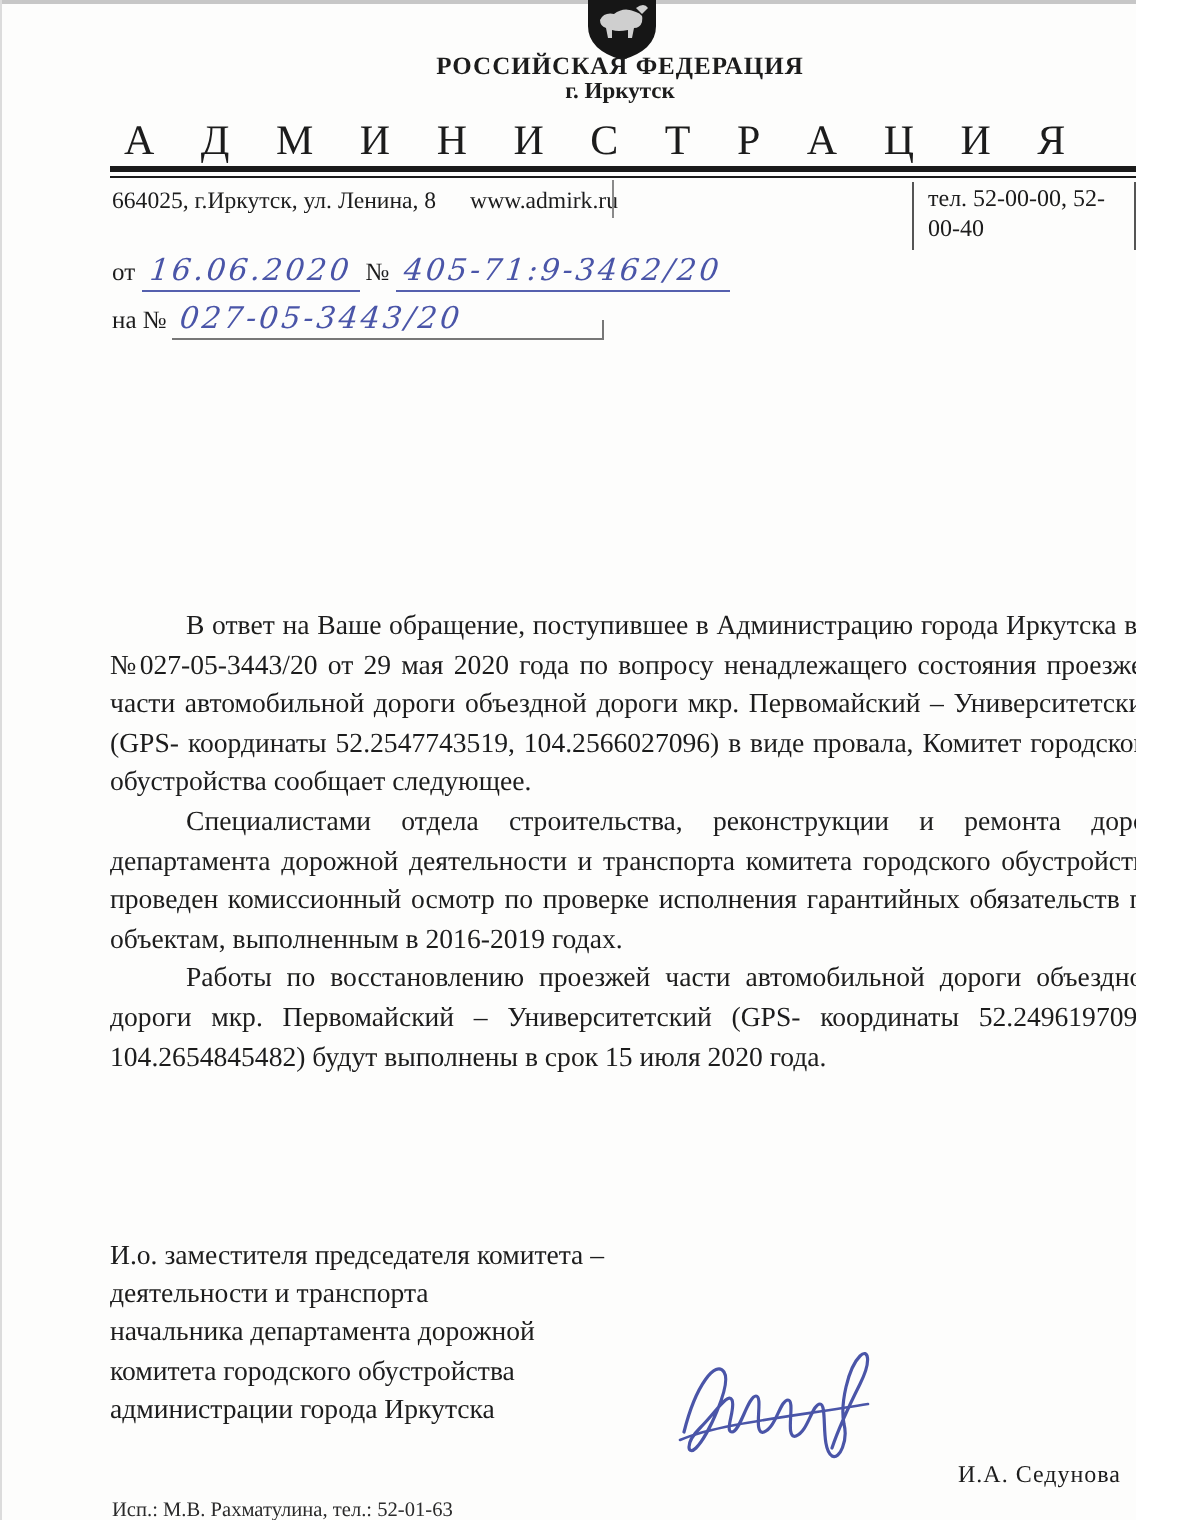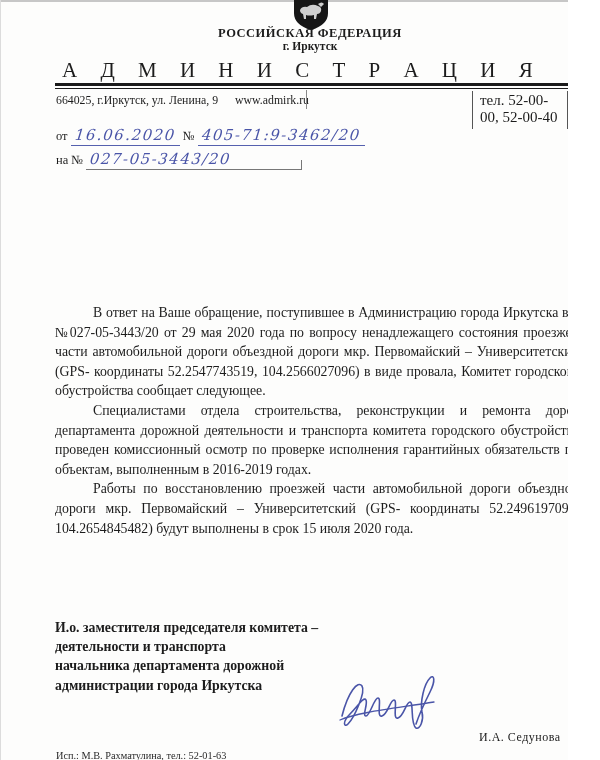--- a/index.html
+++ b/index.html
@@ -18,21 +18,21 @@
   .coat{position:absolute;left:292px;top:0;}
   .country{position:absolute;left:0;top:26px;width:620px;text-align:center;font-weight:bold;font-size:12.5px;letter-spacing:.5px;}
   .city{position:absolute;left:0;top:40px;width:620px;text-align:center;font-weight:bold;font-size:11.5px;}
   .org{position:absolute;left:62px;top:58px;width:540px;text-align:left;font-weight:normal;font-size:21px;letter-spacing:9px;white-space:nowrap;}
   .rule{position:absolute;left:55px;top:83px;width:541px;height:2px;border-top:3px solid #1b1b1b;border-bottom:1px solid #1b1b1b;}
 
   
   .addr{position:absolute;left:56px;top:93px;font-size:11.8px;}
   .addr .site{margin-left:14px;}
   .contact-divider{position:absolute;left:306px;top:90px;width:1px;height:19px;background:#8a8a8a;}
-  .phone{position:absolute;left:456px;top:91px;font-size:15px;border-left:1px solid #555;border-right:1px solid #555;padding:1px 7px 3px 7px;margin-left:16px;}
+  .phone{position:absolute;left:456px;top:91px;font-size:12px;border-left:1px solid #555;border-right:1px solid #555;padding:1px 7px 3px 7px;}
 
   
   .refs{position:absolute;left:56px;top:126px;font-size:12.5px;}
   .ref-row{height:24px;white-space:nowrap;}
   .hand{
     font-family:"DejaVu Serif", serif;
     font-style:italic;
     color:#4a55a8;
     font-size:15px;
     letter-spacing:1.5px;
@@ -46,21 +46,21 @@
 
   
   .body-text{
     position:absolute;left:55px;top:303px;width:524px;
     font-size:13.8px;line-height:19.6px;text-align:justify;
   }
   .body-text p{margin:0;text-indent:38px;}
 
   
   .sig-block{position:absolute;left:55px;top:618px;width:330px;font-size:13.8px;line-height:19.2px;font-weight:bold;}
-  .sig-block div{font-weight:bold;}
+  .sig-block div{font-weight:normal;}
   .sig-scrawl{position:absolute;left:338px;top:672px;}
   .sig-name{position:absolute;left:479px;top:730px;font-size:12px;letter-spacing:.5px;}
 
   
   .executor{position:absolute;left:56px;top:738px;font-size:10.3px;color:#2a2a2a;margin-top:12px;}
 </style>
 </head>
 <body>
 
 <div class="page">
@@ -73,21 +73,21 @@
       <path d="M8,10 q2,-4 7,-3 q5,-4 11,-1 q4,1 3,5 q-1,3 -4,3 l-1,5 -2,0 0,-4 q-5,1 -8,0 l0,4 -2,0 -1,-5 q-3,-1 -3,-4 z" fill="#cfcfcf"></path>
       <path d="M26,4 q4,-3 6,0 l-3,3 z" fill="#cfcfcf"></path>
     </svg>
   </div>
   <div class="country">РОССИЙСКАЯ ФЕДЕРАЦИЯ</div>
   <div class="city">г. Иркутск</div>
   <div class="org">А Д М И Н И С Т Р А Ц И Я</div>
   <div class="rule"></div>
 
   <div class="addr">
-    <span>664025, г.Иркутск, ул. Ленина, 9</span>
+    <span>664025, г.Иркутск, ул. Ленина, 8</span>
     <span class="site">www.admirk.ru</span>
   </div>
   <div class="contact-divider"></div>
   <div class="phone">тел. 52-00-00, 52-00-40</div>
 
   <div class="refs">
     <div class="ref-row">
       <span class="ref-label">от</span>
       <span class="hl-blue"><span class="hand">16.06.2020</span></span>
       <span class="ref-label">№</span>
@@ -102,20 +102,21 @@
   <div class="body-text">
     <p>В ответ на Ваше обращение, поступившее в Администрацию города Иркутска вх. №027-05-3443/20 от 29 мая 2020 года по вопросу ненадлежащего состояния проезжей части автомобильной дороги объездной дороги мкр. Первомайский – Университетский (GPS- координаты 52.2547743519, 104.2566027096) в виде провала, Комитет городского обустройства сообщает следующее.</p>
     <p>Специалистами отдела строительства, реконструкции и ремонта дорог департамента дорожной деятельности и транспорта комитета городского обустройства проведен комиссионный осмотр по проверке исполнения гарантийных обязательств по объектам, выполненным в 2016-2019 годах.</p>
     <p>Работы по восстановлению проезжей части автомобильной дороги объездной дороги мкр. Первомайский – Университетский (GPS- координаты 52.2496197091, 104.2654845482) будут выполнены в срок 15 июля 2020 года.</p>
   </div>
 
   <div class="sig-block">
     <div>И.о. заместителя председателя комитета –</div>
     <div>деятельности и транспорта</div>
     <div>начальника департамента дорожной</div>
+    <div>комитета городского обустройства</div>
     <div>администрации города Иркутска</div>
   </div>
 
   <div class="sig-scrawl">
     <svg width="115" height="62" viewBox="0 0 115 62">
       <path d="M4,44 C10,20 20,8 24,14 C28,20 16,46 10,52 C6,56 4,50 12,42
                C20,34 26,24 28,28 C30,32 24,44 28,44 C32,44 36,26 40,26
                C44,26 38,46 44,44 C50,42 52,28 56,28 C60,28 54,48 60,46
                C66,44 68,30 72,30 C76,30 72,52 78,56 C82,58 86,48 84,40
                C82,30 86,12 92,6 C96,2 98,8 92,20 C86,32 80,46 78,52" fill="none" stroke="#4a55a8" stroke-width="1.6" stroke-linecap="round"></path>

